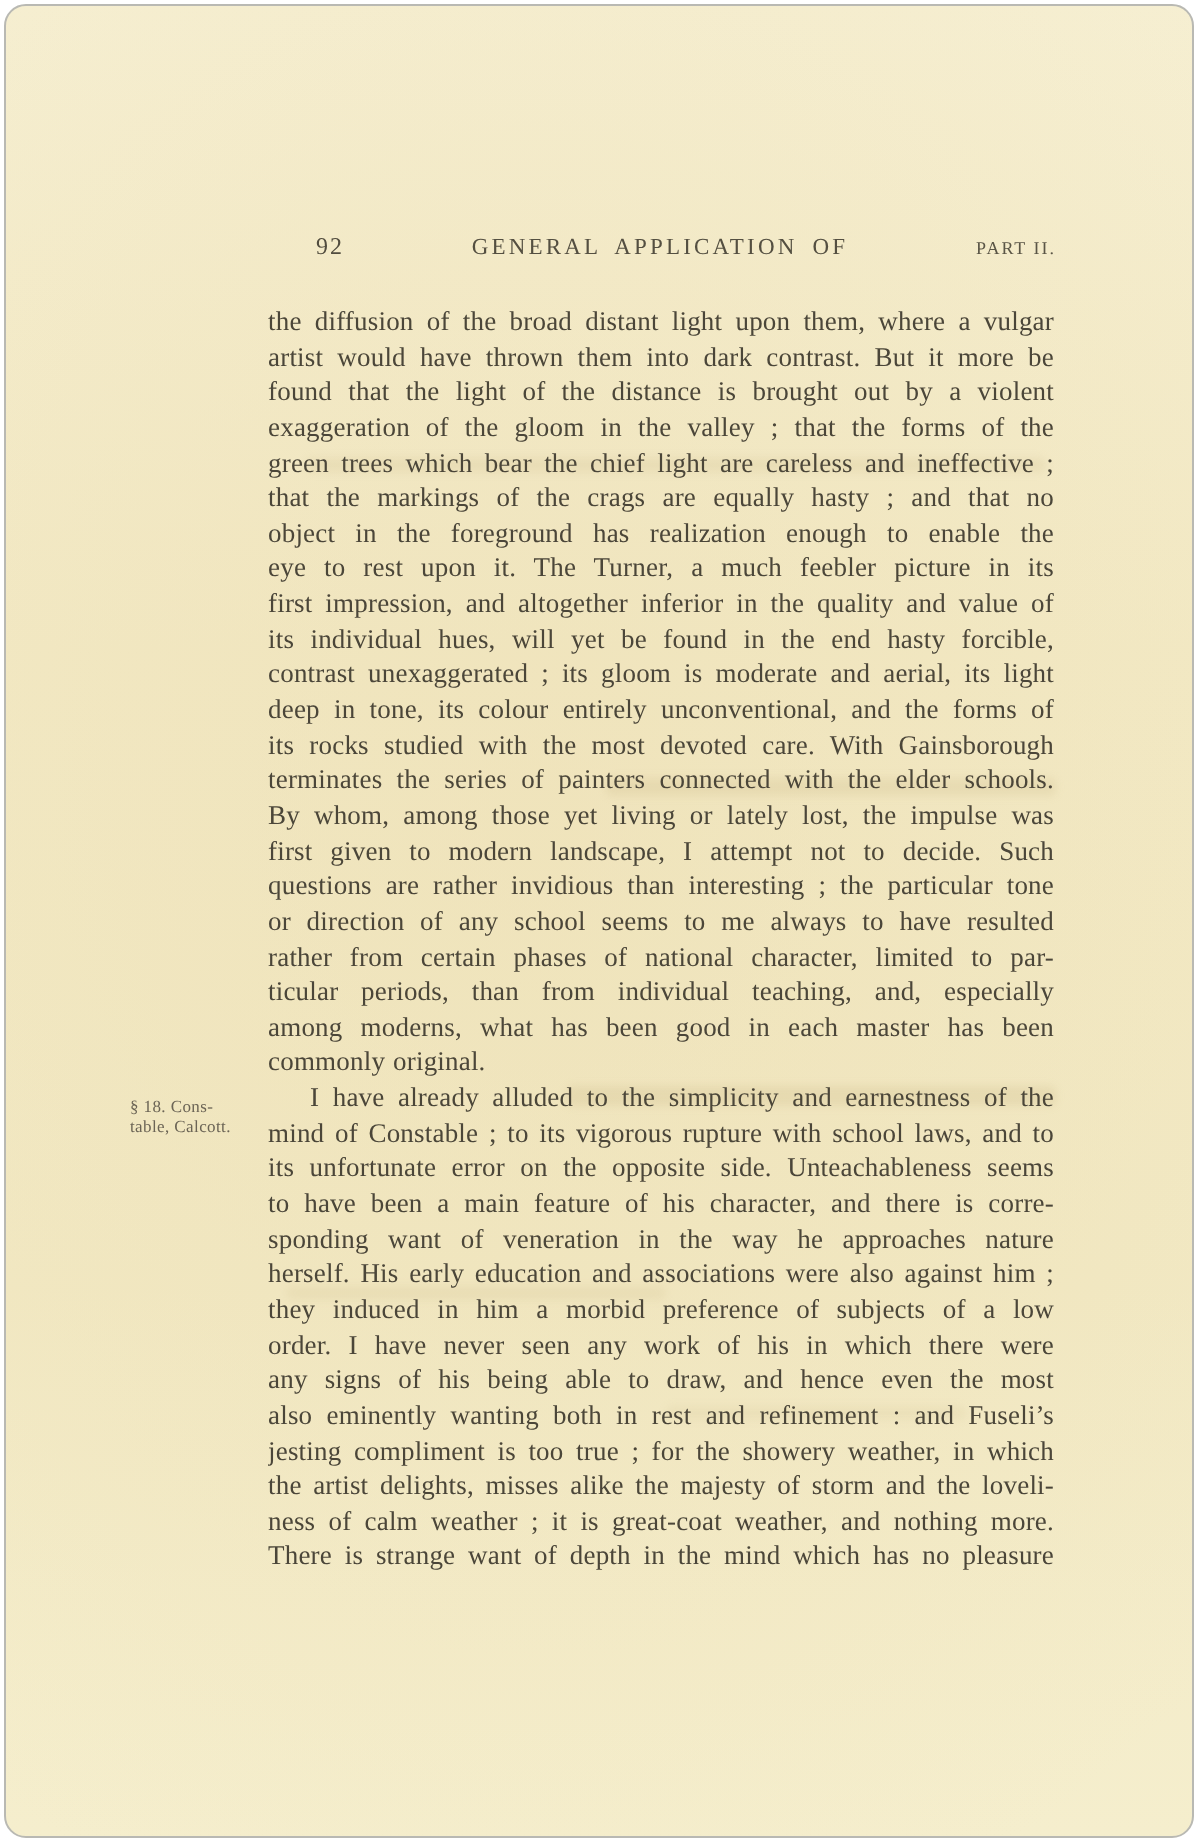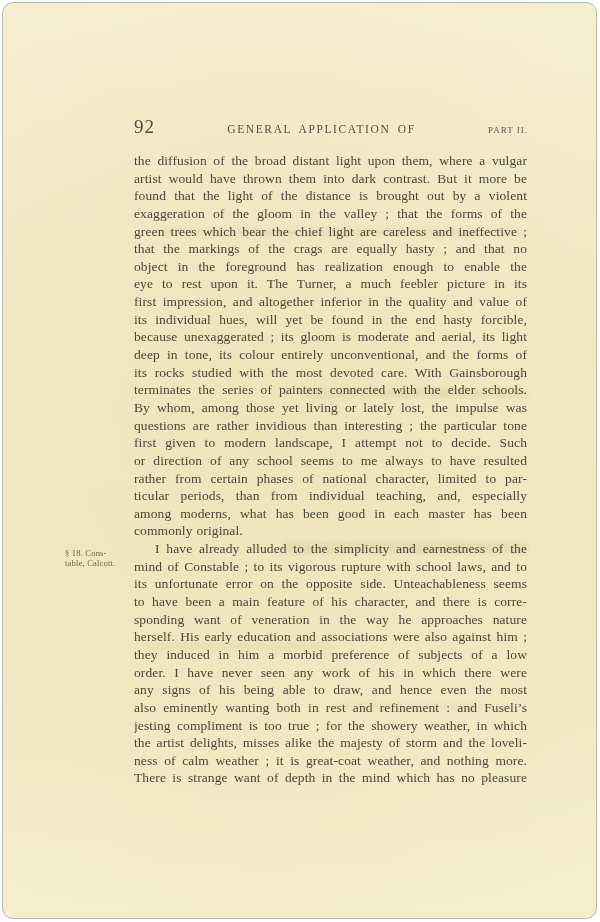--- a/index.html
+++ b/index.html
@@ -34,22 +34,23 @@
   .ghost.g4{left:140px;top:640px;width:190px;height:7px;opacity:.4;}
   .ghost.g5{left:330px;top:700px;width:150px;height:7px;opacity:.35;}
 
   .running-header{
     position:absolute;
     left:131px;top:113px;width:394px;
     display:flex;align-items:baseline;
     color:#514c3e;
   }
   .page-number{
-    font-size:19px;
+    font-size:12px;
     letter-spacing:1px;
+    margin-left:24px;
   }
   .running-title{
     flex:1;
     text-align:center;
     font-size:11.5px;
     letter-spacing:1.6px;
     word-spacing:3px;
     color:#544f41;
   }
   .part-label{
@@ -116,27 +117,27 @@
         <div class="line">the diffusion of the broad distant light upon them, where a vulgar</div>
         <div class="line">artist would have thrown them into dark contrast.  But it more be</div>
         <div class="line">found that the light of the distance is brought out by a violent</div>
         <div class="line">exaggeration of the gloom in the valley ; that the forms of the</div>
         <div class="line">green trees which bear the chief light are careless and ineffective ;</div>
         <div class="line">that the markings of the crags are equally hasty ; and that no</div>
         <div class="line">object in the foreground has realization enough to enable the</div>
         <div class="line">eye to rest upon it.  The Turner, a much feebler picture in its</div>
         <div class="line">first impression, and altogether inferior in the quality and value of</div>
         <div class="line">its individual hues, will yet be found in the end hasty forcible,</div>
-        <div class="line">because unexaggerated ; its gloom is moderate and aerial, its light</div>
+        <div class="line">contrast unexaggerated ; its gloom is moderate and aerial, its light</div>
         <div class="line">deep in tone, its colour entirely unconventional, and the forms of</div>
         <div class="line">its rocks studied with the most devoted care.  With Gainsborough</div>
         <div class="line">terminates the series of painters connected with the elder schools.</div>
         <div class="line">By whom, among those yet living or lately lost, the impulse was</div>
+        <div class="line">first given to modern landscape, I attempt not to decide.  Such</div>
         <div class="line">questions are rather invidious than interesting ; the particular tone</div>
-        <div class="line">first given to modern landscape, I attempt not to decide.  Such</div>
         <div class="line">or direction of any school seems to me always to have resulted</div>
         <div class="line">rather from certain phases of national character, limited to par-</div>
         <div class="line">ticular periods, than from individual teaching, and, especially</div>
         <div class="line">among moderns, what has been good in each master has been</div>
         <div class="line lastline">commonly original.</div>
         <div class="line indent">I have already alluded to the simplicity and earnestness of the</div>
         <div class="line">mind of Constable ; to its vigorous rupture with school laws, and to</div>
         <div class="line">its unfortunate error on the opposite side.  Unteachableness seems</div>
         <div class="line">to have been a main feature of his character, and there is corre-</div>
         <div class="line">sponding want of veneration in the way he approaches nature</div>

